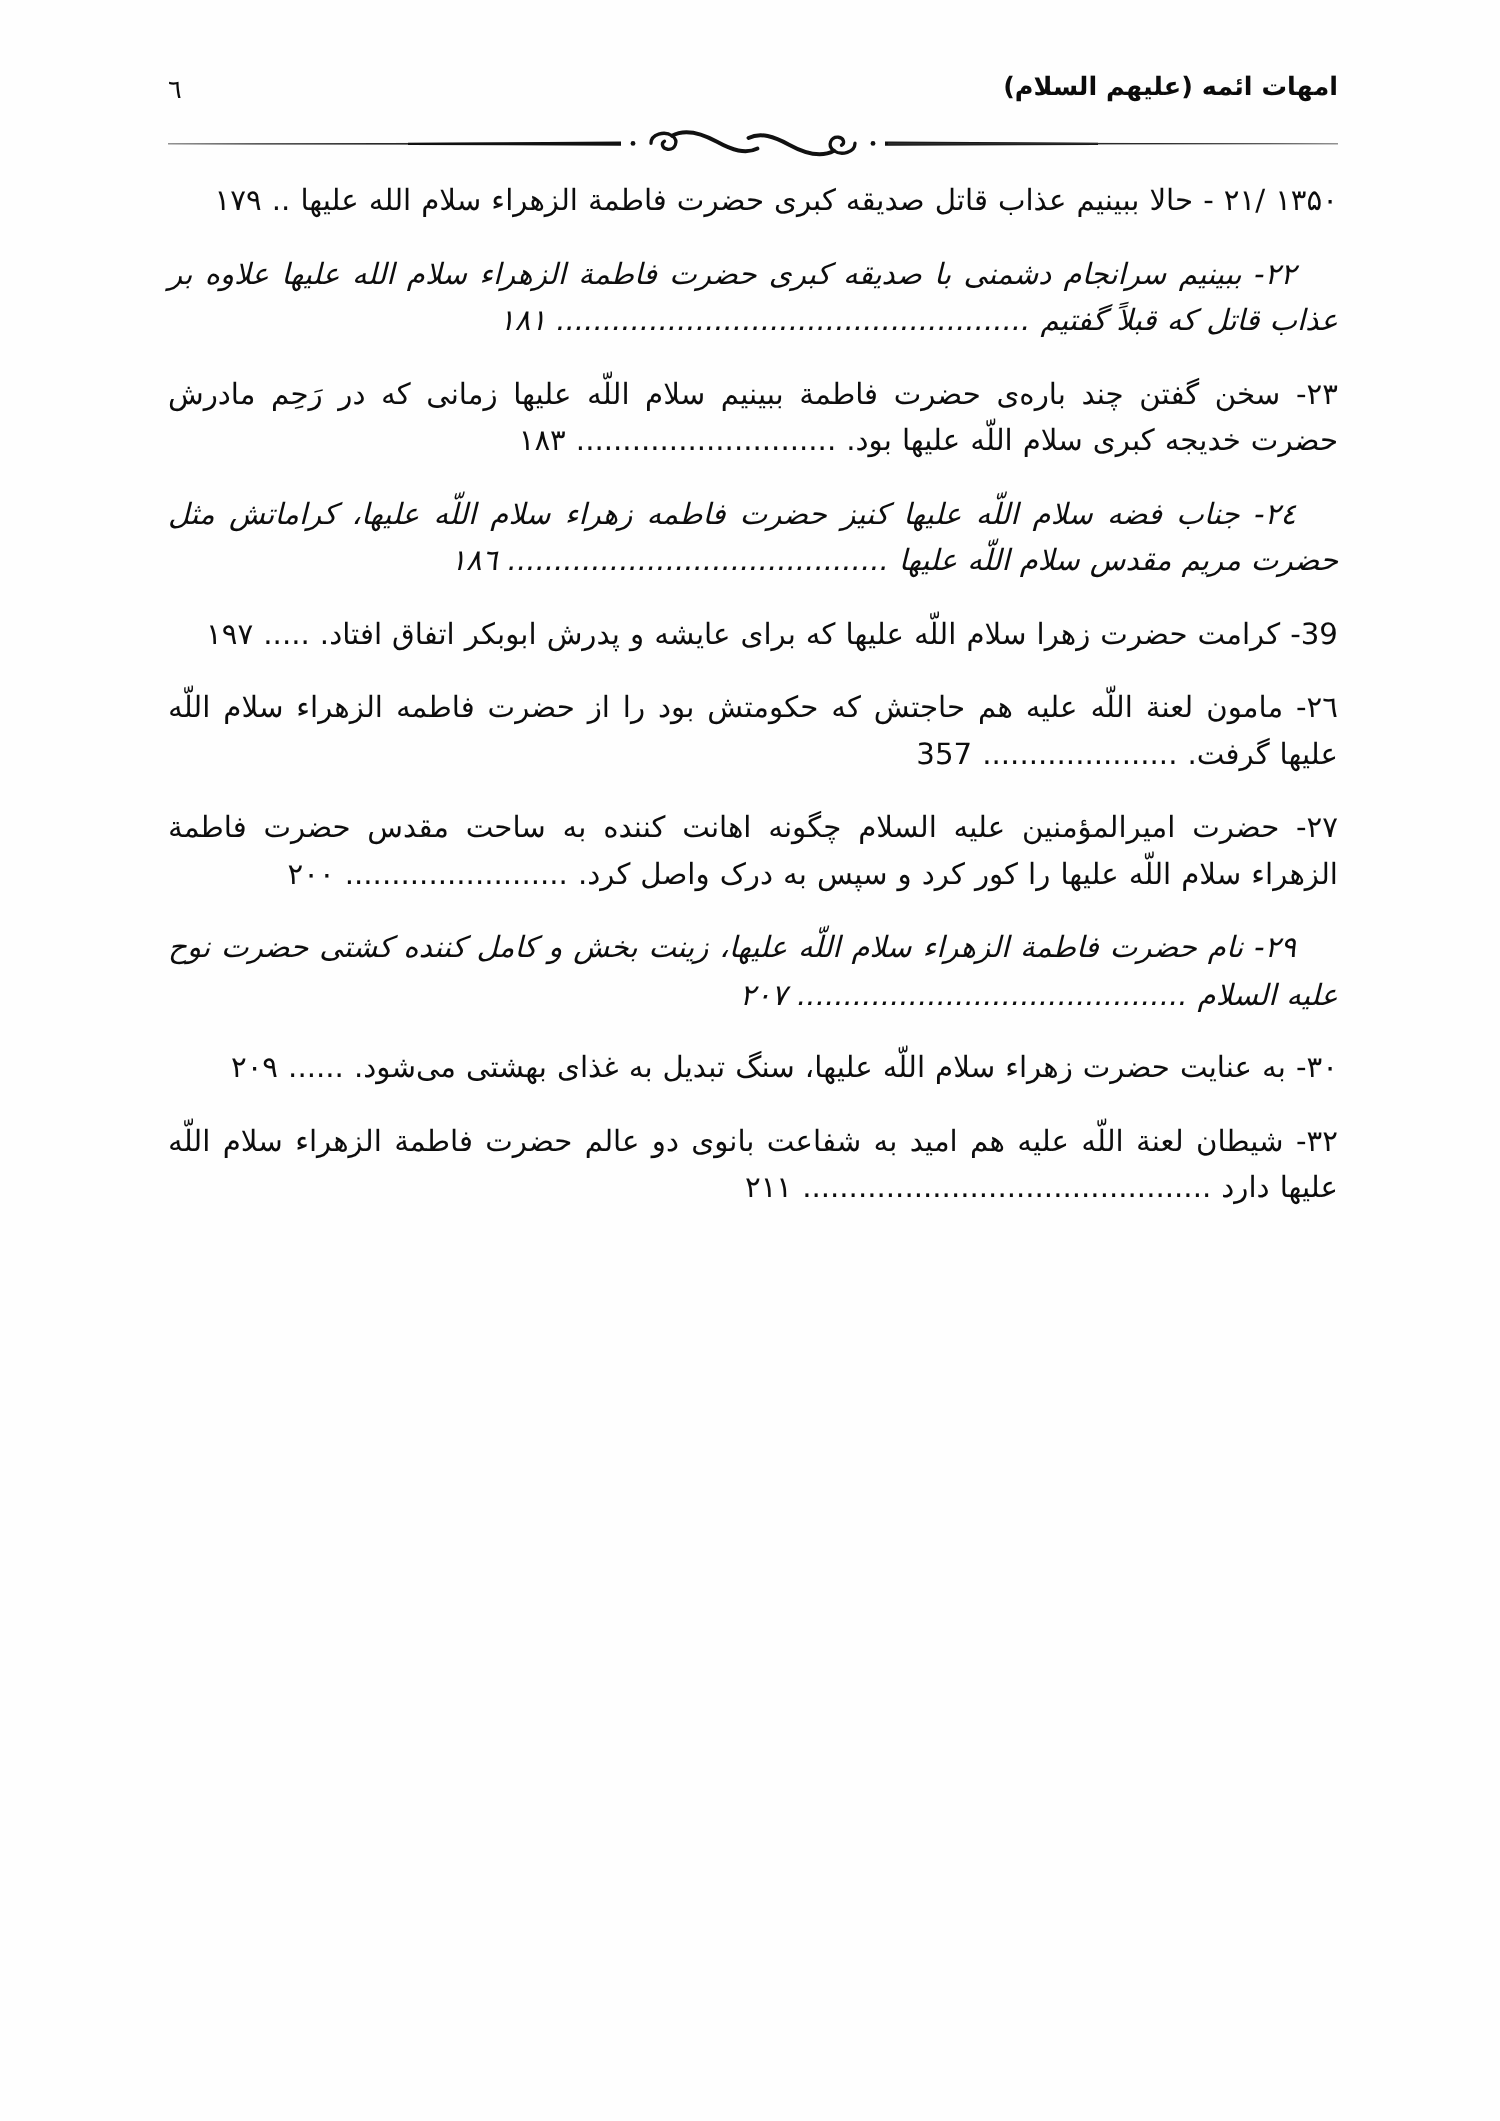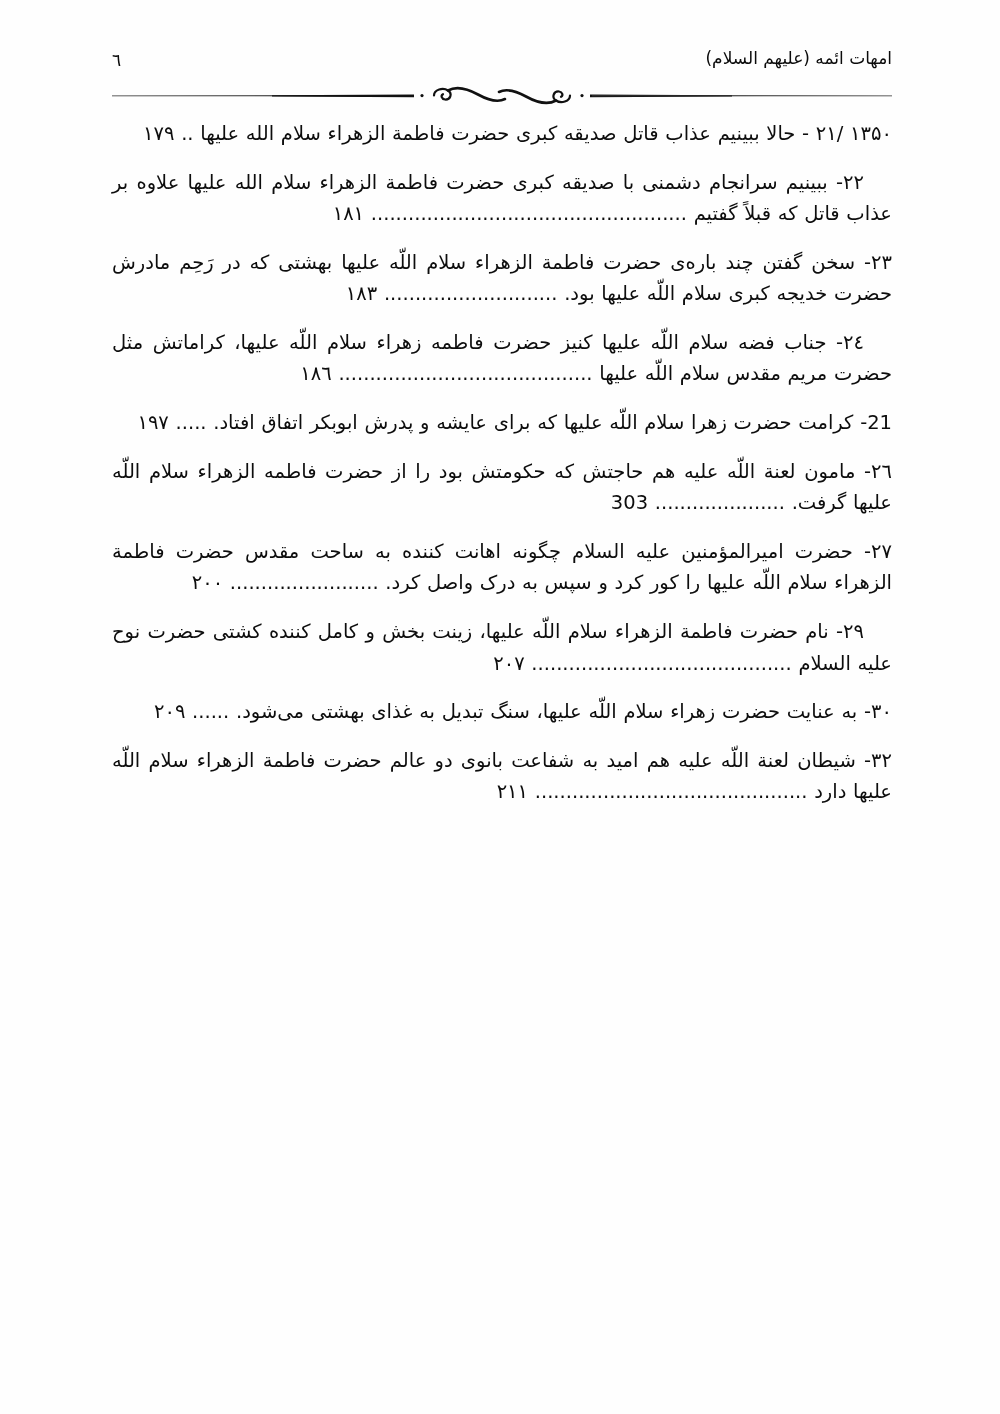--- a/index.html
+++ b/index.html
@@ -31,21 +31,21 @@
     left: 112px;
     right: 108px;
     height: 34px;
     direction: rtl;
   }
   .header-title {
     position: absolute;
     right: 0;
     top: 0;
     font-size: 17px;
-    font-weight: normal;
+    font-weight: bold;
     letter-spacing: 0;
     color: #0b0b0b;
     white-space: nowrap;
     line-height: 1.2;
   }
   .folio {
     position: absolute;
     left: 0;
     top: 2px;
     font-size: 17px;
@@ -83,20 +83,21 @@
     font-size: 19.5px;
     line-height: 1.62;
     text-align: justify;
     text-justify: inter-word;
     direction: rtl;
     unicode-bidi: isolate;
     word-spacing: 0.5px;
   }
   .toc-entry.indented {
     text-indent: 28px;
+    font-style: italic;
   }
   .toc-entry .num {
     white-space: nowrap;
     margin-top: 33px;
   }
   .toc-entry .title {
   }
   .toc-entry .leader {
     letter-spacing: 1.2px;
   }
@@ -147,44 +148,44 @@
 
     <p class="toc-entry indented">
       <span class="num">۲۲-</span>
       <span class="title">ببینیم سرانجام دشمنی با صدیقه کبری حضرت فاطمة الزهراء سلام الله علیها علاوه بر عذاب قاتل که قبلاً گفتیم</span>
       <span class="leader">...................................................</span>
       <span class="pagenum">۱۸۱</span>
     </p>
 
     <p class="toc-entry">
       <span class="num">۲۳-</span>
-      <span class="title">سخن گفتن چند بارەی حضرت فاطمة الزهراء سلام اللّه علیها بهشتی که در رَحِم مادرش حضرت خدیجه کبری سلام اللّه علیها بود.</span>
+      <span class="title">سخن گفتن چند بارەی حضرت فاطمة ببینیم سلام اللّه علیها زمانی که در رَحِم مادرش حضرت خدیجه کبری سلام اللّه علیها بود.</span>
       <span class="leader">............................</span>
       <span class="pagenum">۱۸۳</span>
     </p>
 
     <p class="toc-entry indented">
       <span class="num">۲٤-</span>
       <span class="title">جناب فضه سلام اللّه علیها کنیز حضرت فاطمه زهراء سلام اللّه علیها، کراماتش مثل حضرت مریم مقدس سلام اللّه علیها</span>
       <span class="leader">.........................................</span>
       <span class="pagenum">۱۸٦</span>
     </p>
 
     <p class="toc-entry">
-      <span class="num">21-</span>
+      <span class="num">39-</span>
       <span class="title">کرامت حضرت زهرا سلام اللّه علیها که برای عایشه و پدرش ابوبکر اتفاق افتاد.</span>
       <span class="leader">.....</span>
       <span class="pagenum">۱۹۷</span>
     </p>
 
     <p class="toc-entry">
       <span class="num">۲٦-</span>
       <span class="title">مامون لعنة اللّه علیه هم حاجتش که حکومتش بود را از حضرت فاطمه الزهراء سلام اللّه علیها گرفت.</span>
       <span class="leader">.....................</span>
-      <span class="pagenum">303</span>
+      <span class="pagenum">357</span>
     </p>
 
     <p class="toc-entry">
       <span class="num">۲۷-</span>
       <span class="title">حضرت امیرالمؤمنین علیه السلام چگونه اهانت کننده به ساحت مقدس حضرت فاطمة الزهراء سلام اللّه علیها را کور کرد و سپس به درک واصل کرد.</span>
       <span class="leader">........................</span>
       <span class="pagenum">۲۰۰</span>
     </p>
 
 

